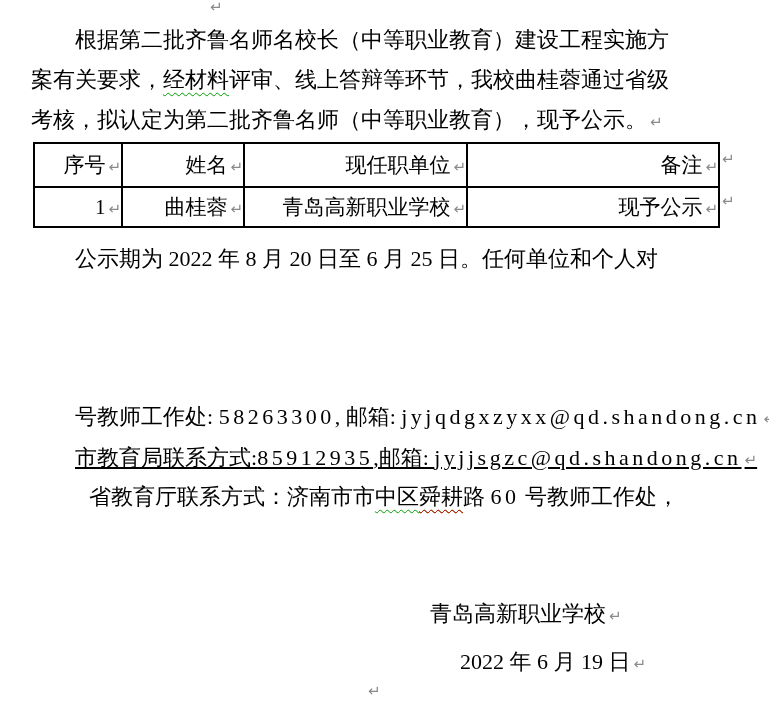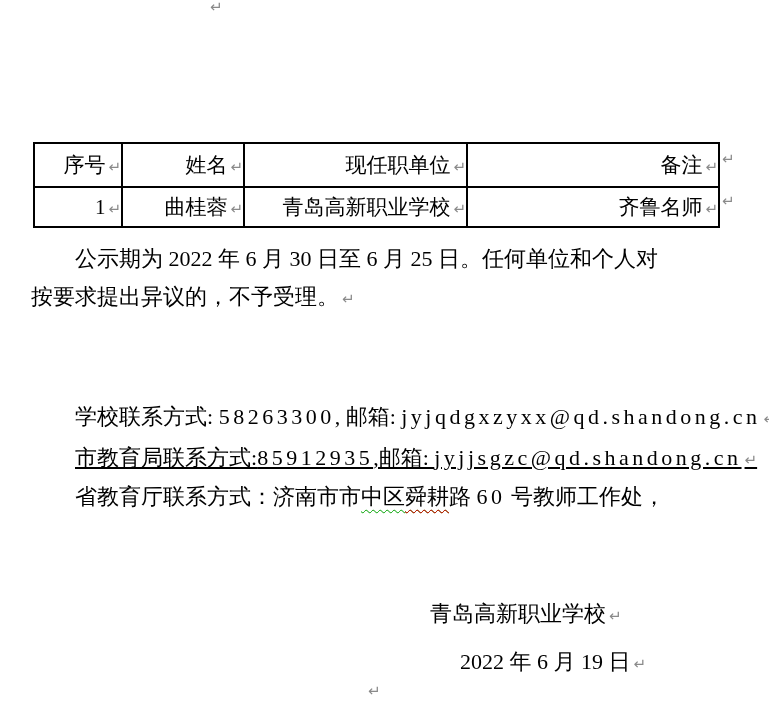--- a/index.html
+++ b/index.html
@@ -65,63 +65,67 @@
     vertical-align:middle;
     font-size:21px;
     padding:0;
     overflow:hidden;
   }
   .tbl tr.head td{height:42px;}
   .tbl tr.datarow td{height:38px;}
   #para-notice{line-height:38px;}
   #para-school-contact{line-height:38px;}
   #para-city-contact{line-height:40px;text-decoration:underline;}
-  #para-province-contact{line-height:37px;}
+  #para-province-contact{line-height:37px;margin-left:14px;}
 </style>
 </head>
 <body>
 
 <div class="page">
 
   <span class="pilcrow mark-abs" style="left:210px;top:-2px">↵</span>
 
+  <div class="para" id="para-intro" style="top:20px">
+      <div class="line indent"><span>根据第二批齐鲁名师名校长（中等职业教育）建设工程实施方</span></div>
+      <div class="line"><span>案有关要求，</span><span class="wavy-green">经材料</span><span>评审、线上答辩等环节，我校曲桂蓉通过省级</span></div>
+      <div class="line"><span>考核，拟认定为第二批齐鲁名师（中等职业教育），现予公示。</span><span class="pilcrow">↵</span></div>
+    </div>
 
   <table class="tbl">
     <colgroup id="tbl-cols">
         <col style="width: 88px;">
         <col style="width: 122px;">
         <col style="width: 223px;">
         <col style="width: 252px;">
       </colgroup>
     <tbody id="tbl-body">
         <tr class="head">
           <td><span>序号</span><span class="pilcrow">↵</span></td>
           <td><span>姓名</span><span class="pilcrow">↵</span></td>
           <td><span>现任职单位</span><span class="pilcrow">↵</span></td>
           <td><span>备注</span><span class="pilcrow">↵</span></td>
         </tr>
         <tr class="datarow">
           <td><span>1</span><span class="pilcrow">↵</span></td>
           <td><span>曲桂蓉</span><span class="pilcrow">↵</span></td>
           <td><span>青岛高新职业学校</span><span class="pilcrow">↵</span></td>
-          <td><span>齐鲁名师</span><span class="pilcrow">↵</span></td>
+          <td><span>现予公示</span><span class="pilcrow">↵</span></td>
         </tr>
       </tbody>
   </table>
 
   <span class="pilcrow mark-abs" style="left:722px;top:150px">↵</span>
   <span class="pilcrow mark-abs" style="left:722px;top:192px">↵</span>
 
   <div class="para" id="para-notice" style="top:240px">
-      <div class="line indent"><span>公示期为 2022 年 6 月 30 日至 6 月 25 日。任何单位和个人对</span></div>
-      <div class="line"><span>按要求提出异议的，不予受理。</span><span class="pilcrow">↵</span></div>
+      <div class="line indent"><span>公示期为 2022 年 8 月 20 日至 6 月 25 日。任何单位和个人对</span></div>
     </div>
 
   <div class="para" id="para-school-contact" style="top:398px">
-      <div class="line indent"><span>学校联系方式: </span><span class="latin">58263300</span><span>, 邮箱: </span><span class="latin">jyjqdgxzyxx@qd.shandong.cn</span><span class="pilcrow">↵</span></div>
+      <div class="line indent"><span>号教师工作处: </span><span class="latin">58263300</span><span>, 邮箱: </span><span class="latin">jyjqdgxzyxx@qd.shandong.cn</span><span class="pilcrow">↵</span></div>
     </div>
 
   <div class="para" id="para-city-contact" style="top:438px">
       <div class="line indent"><span>市教育局联系方式:</span><span class="latin">85912935</span><span>,邮箱: </span><span class="latin">jyjjsgzc@qd.shandong.cn</span><span class="pilcrow">↵</span></div>
     </div>
 
   <div class="para" id="para-province-contact" style="top:478px">
       <div class="line indent"><span>省教育厅联系方式：济南市市</span><span class="wavy-green">中区</span><span class="wavy-green"><span class="wavy-red">舜耕</span></span><span>路 </span><span class="latin">60</span><span> 号教师工作处，</span></div>
     </div>
 

